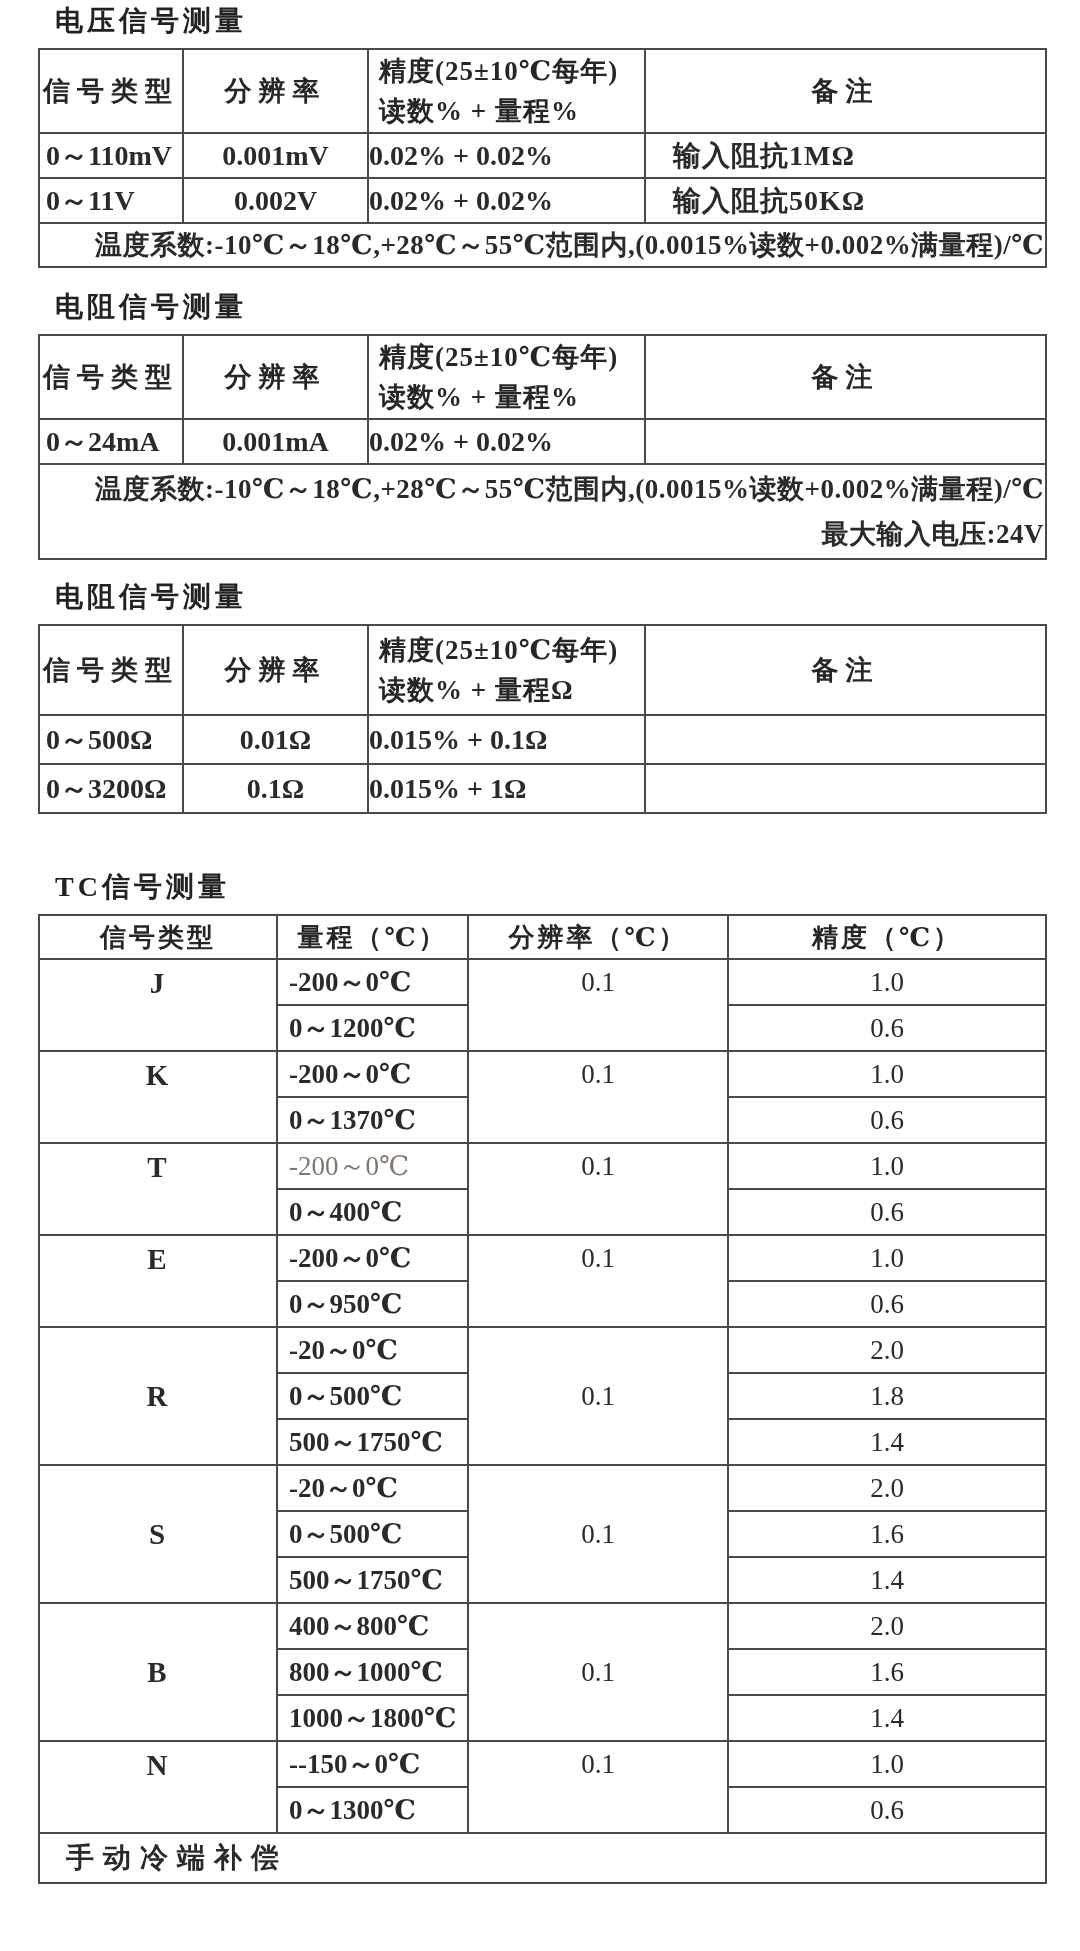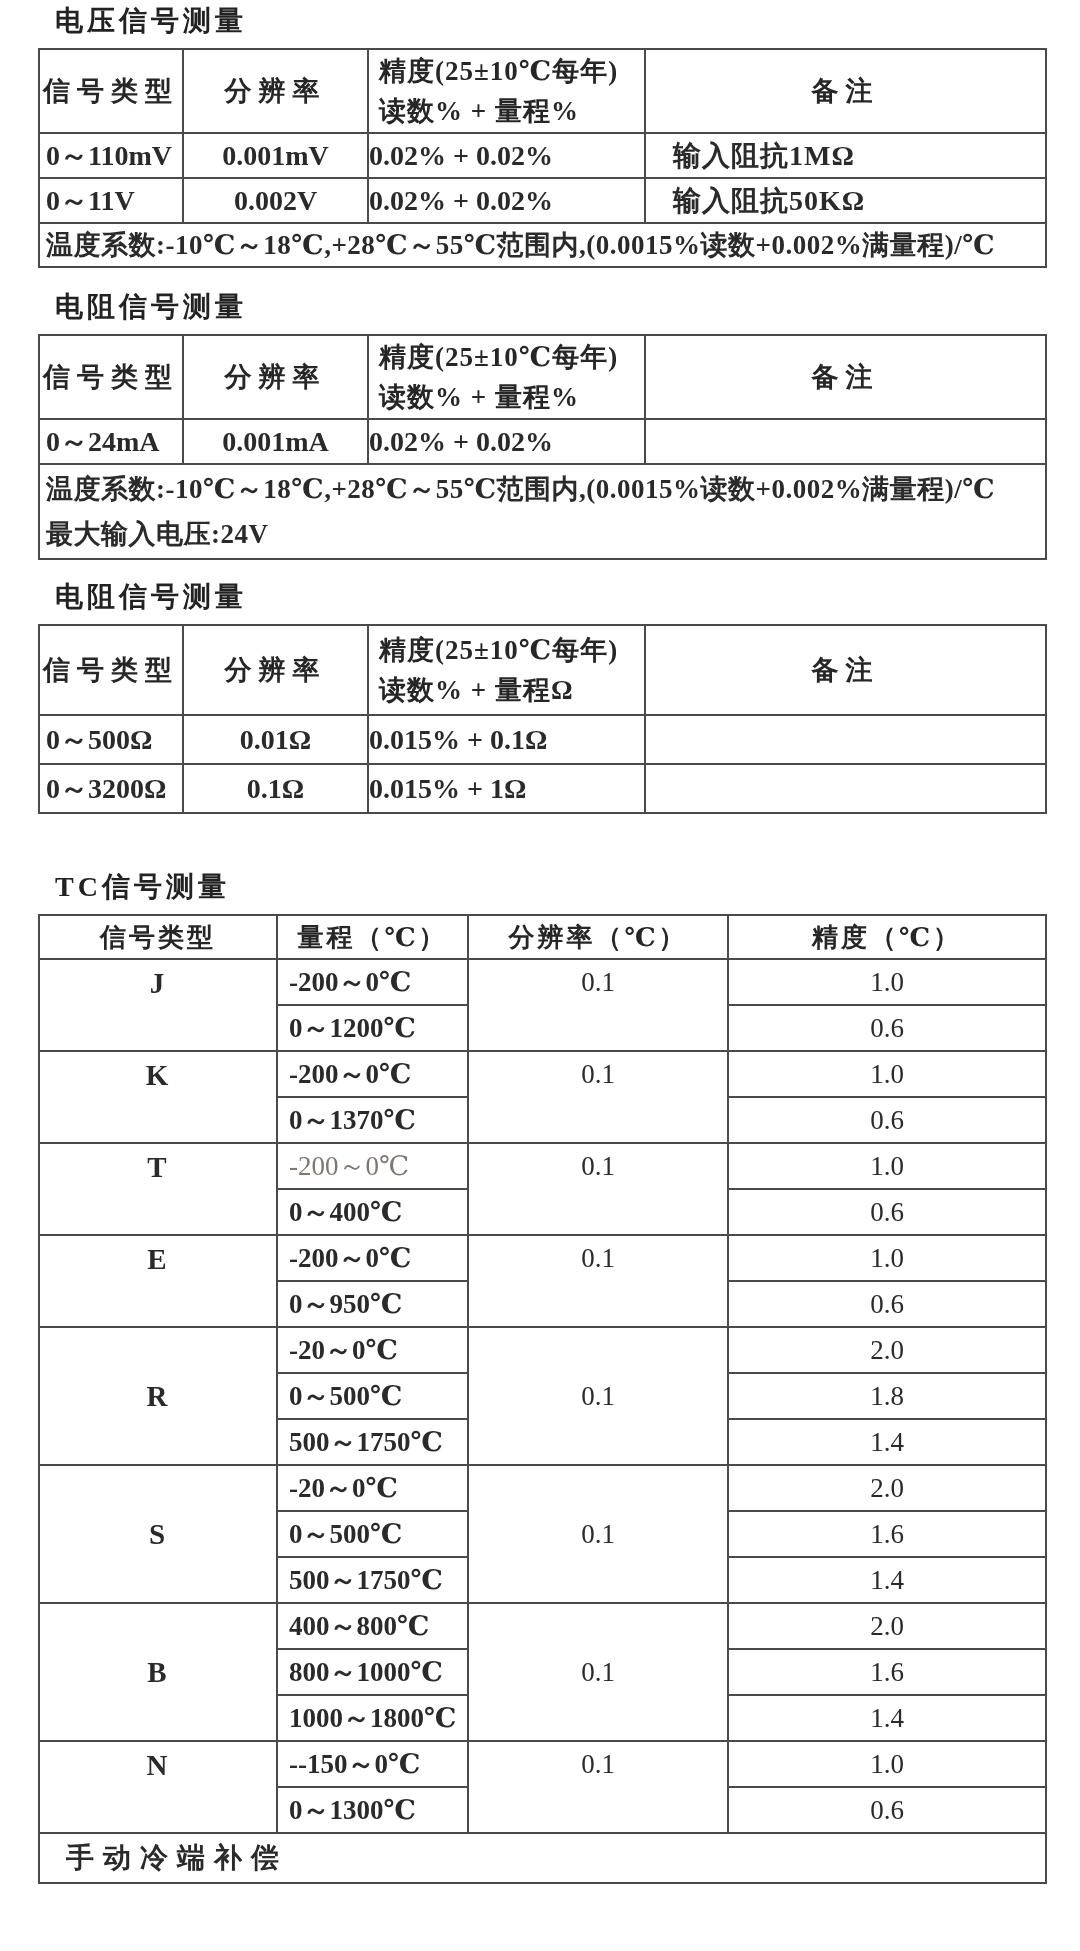--- a/index.html
+++ b/index.html
@@ -40,21 +40,21 @@
     border: 2px solid #4a4a4a;
     box-sizing: border-box;
     overflow: hidden;
     white-space: nowrap;
   }
   table.tbl { border: 2px solid #3a3a3a; }
 
   
   .t-spec .hrow td { height: 84px; }
   .t-spec .drow td { height: 45px; }
-  .t-spec .frow td { height: 44px; }
+  .t-spec .frow td { height: 44px; text-align: right; }
   .t-res  .hrow td { height: 90px; }
   .t-res  .drow td { height: 49px; }
   .t-res  .frow td { height: 54px; }
   .t-cur  .frow td { height: 95px; }
 
   .hd {
     text-align: center;
     font-size: 27px;
     font-weight: bold;
     letter-spacing: 7px;

